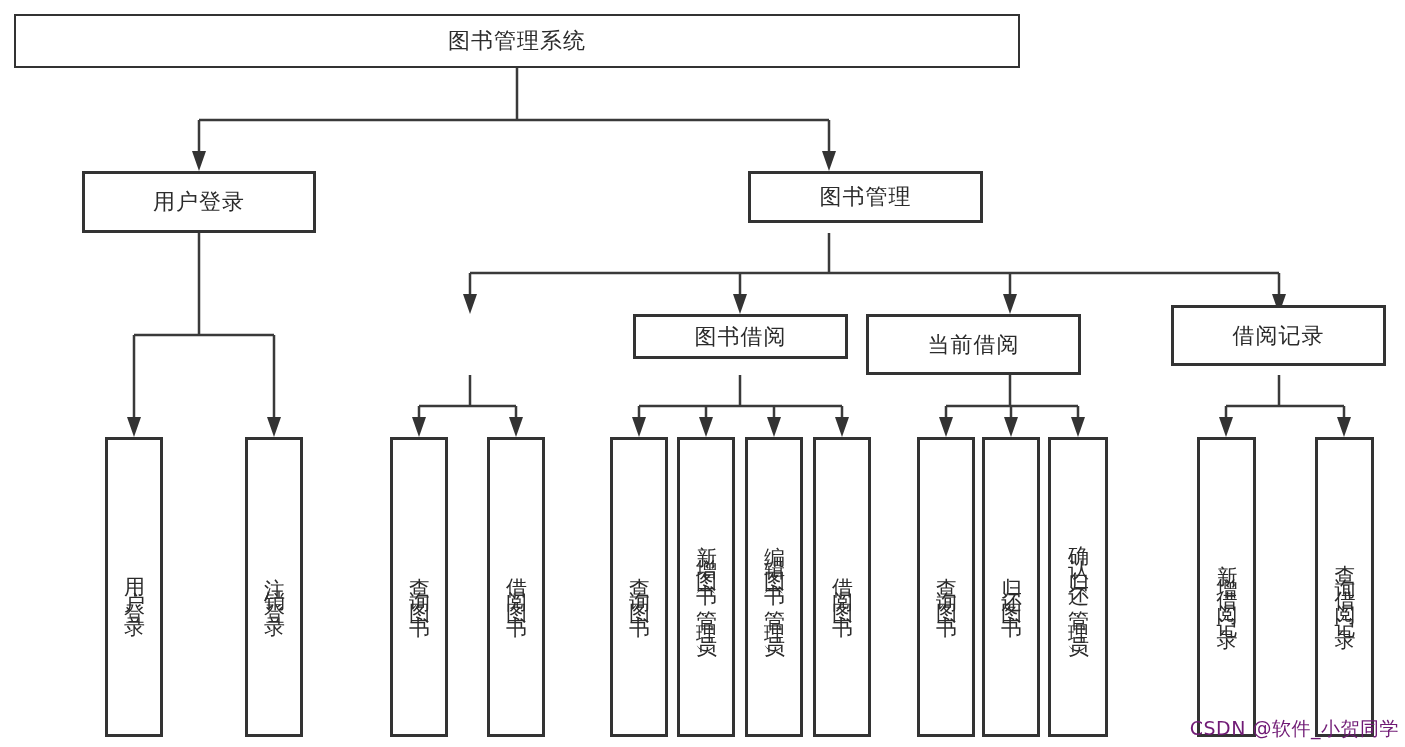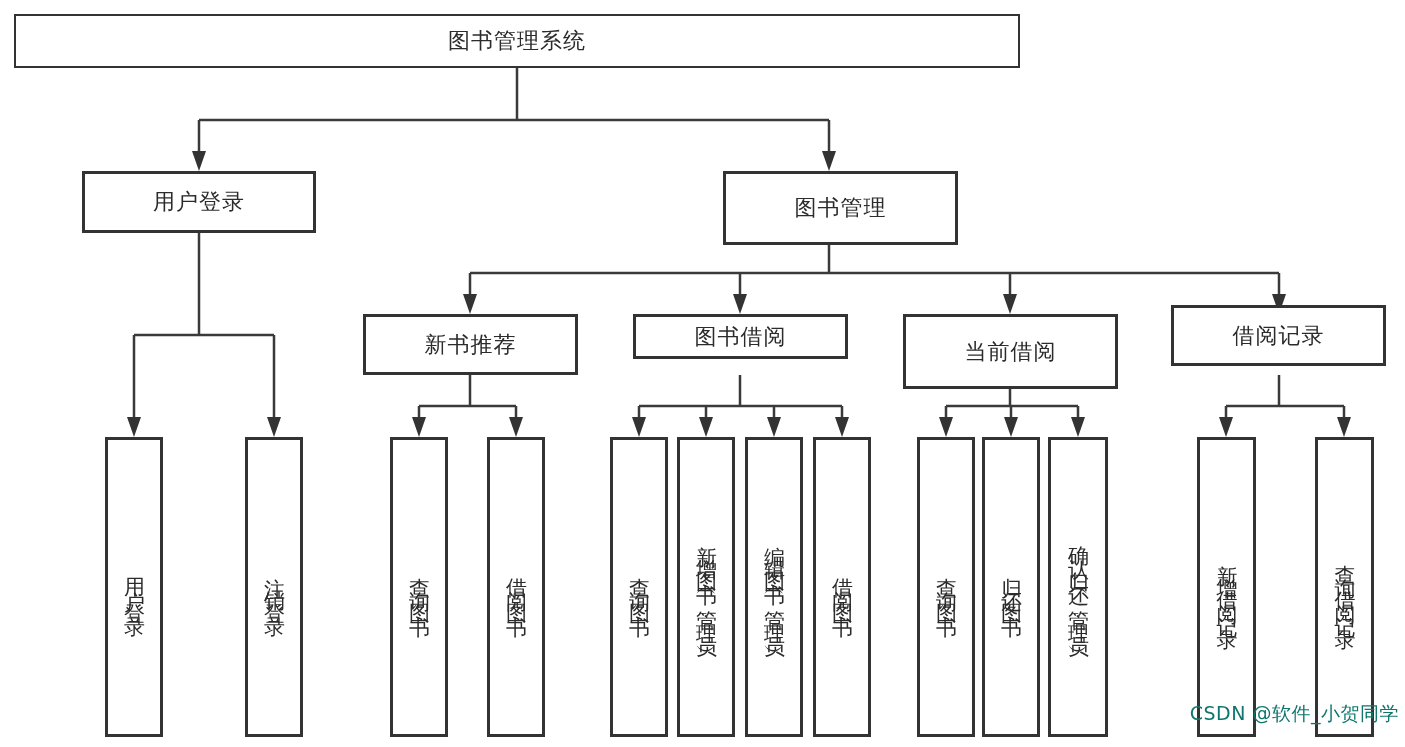--- a/index.html
+++ b/index.html
@@ -13,22 +13,22 @@
     box-sizing:border-box;display:flex;align-items:center;justify-content:center;
     z-index:2;
   }
   .root-box{border-width:2px;}
   .hlabel{font-size:22px;letter-spacing:1px;white-space:nowrap;color:#2b2b2b;}
   .leaf .vlabel{
     writing-mode:vertical-rl;text-orientation:mixed;
     font-size:21px;letter-spacing:13px;line-height:1;color:#2b2b2b;
   }
   .watermark{
-    position:absolute;right:6px;bottom:20px;z-index:3;
-    font-size:19px;color:#0f766e;letter-spacing:.5px;white-space:nowrap;
+    position:absolute;right:6px;bottom:5px;z-index:3;
+    font-size:19px;color:#701a75;letter-spacing:.5px;white-space:nowrap;
   }
 </style>
 </head>
 <body>
 
 <div class="canvas">
 
   <svg class="connectors" width="1405" height="747" viewBox="0 0 1405 747">
     <g stroke="#3a3a3a" stroke-width="2.5" fill="none">
 
@@ -66,31 +66,28 @@
     </g>
   </svg>
 
   <div class="box root-box" style="left:14px;top:14px;width:1006px;height:54px">
     <span class="hlabel">图书管理系统</span>
   </div>
 
   <div class="box" style="left:82px;top:171px;width:234px;height:62px">
     <span class="hlabel">用户登录</span>
   </div>
-  <div class="box" style="left:723px;top:171px;width:235px;height:74px">
+  <div class="box" style="left:748px;top:171px;width:235px;height:52px">
     <span class="hlabel">图书管理</span>
   </div>
 
-  <div class="box" style="left:363px;top:314px;width:215px;height:61px">
-    <span class="hlabel">新书推荐</span>
-  </div>
   <div class="box" style="left:633px;top:314px;width:215px;height:45px">
     <span class="hlabel">图书借阅</span>
   </div>
-  <div class="box" style="left:903px;top:314px;width:215px;height:75px">
+  <div class="box" style="left:866px;top:314px;width:215px;height:61px">
     <span class="hlabel">当前借阅</span>
   </div>
   <div class="box" style="left:1171px;top:305px;width:215px;height:61px">
     <span class="hlabel">借阅记录</span>
   </div>
 
   <div class="box leaf" style="left:105px;top:437px;width:58px;height:300px">
     <span class="vlabel">用户登录</span>
   </div>
   <div class="box leaf" style="left:245px;top:437px;width:58px;height:300px">

